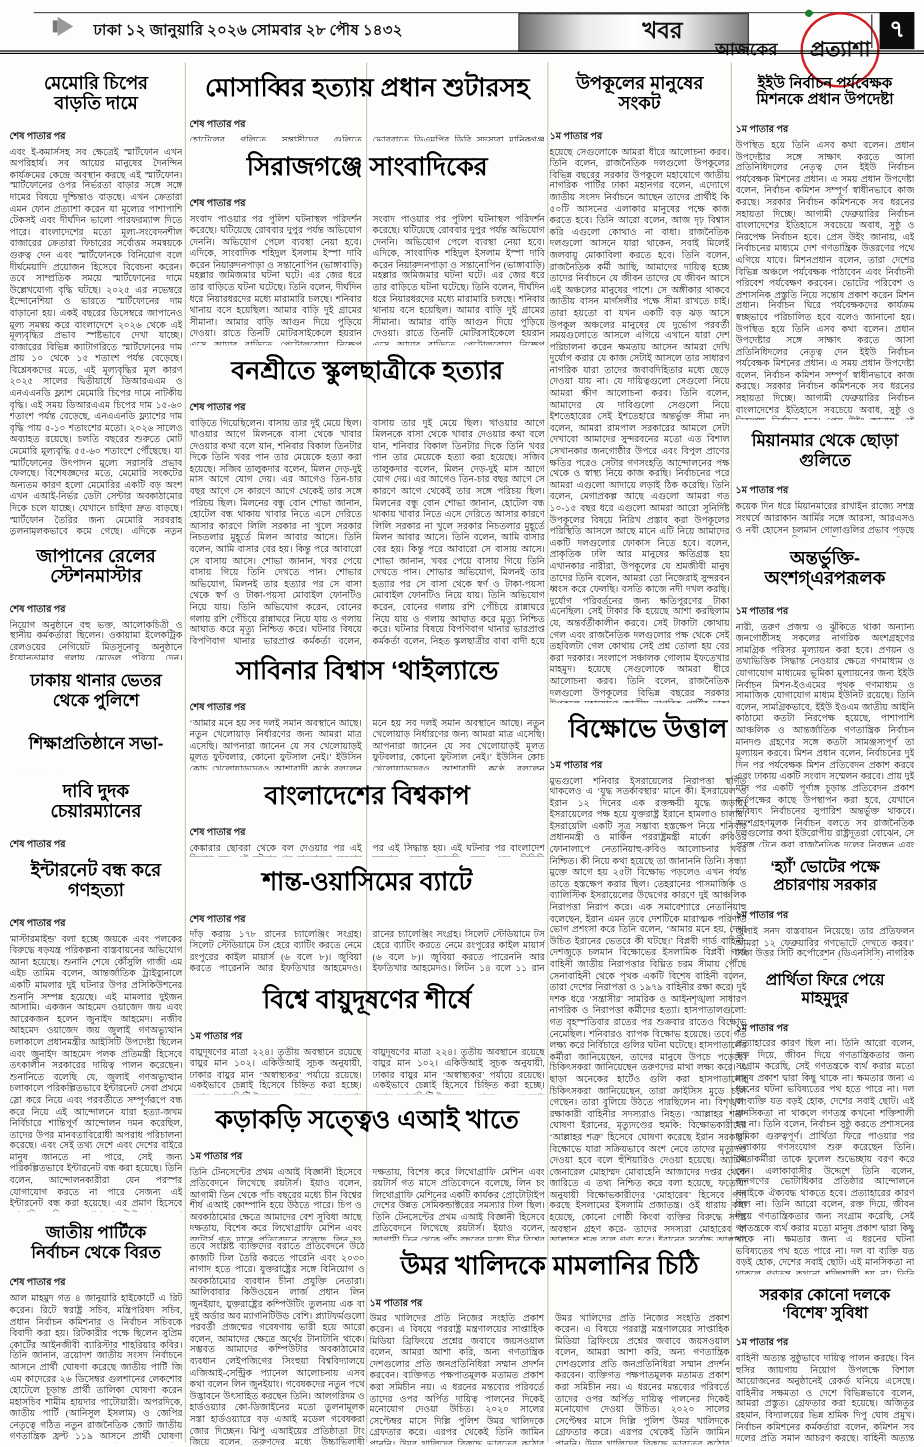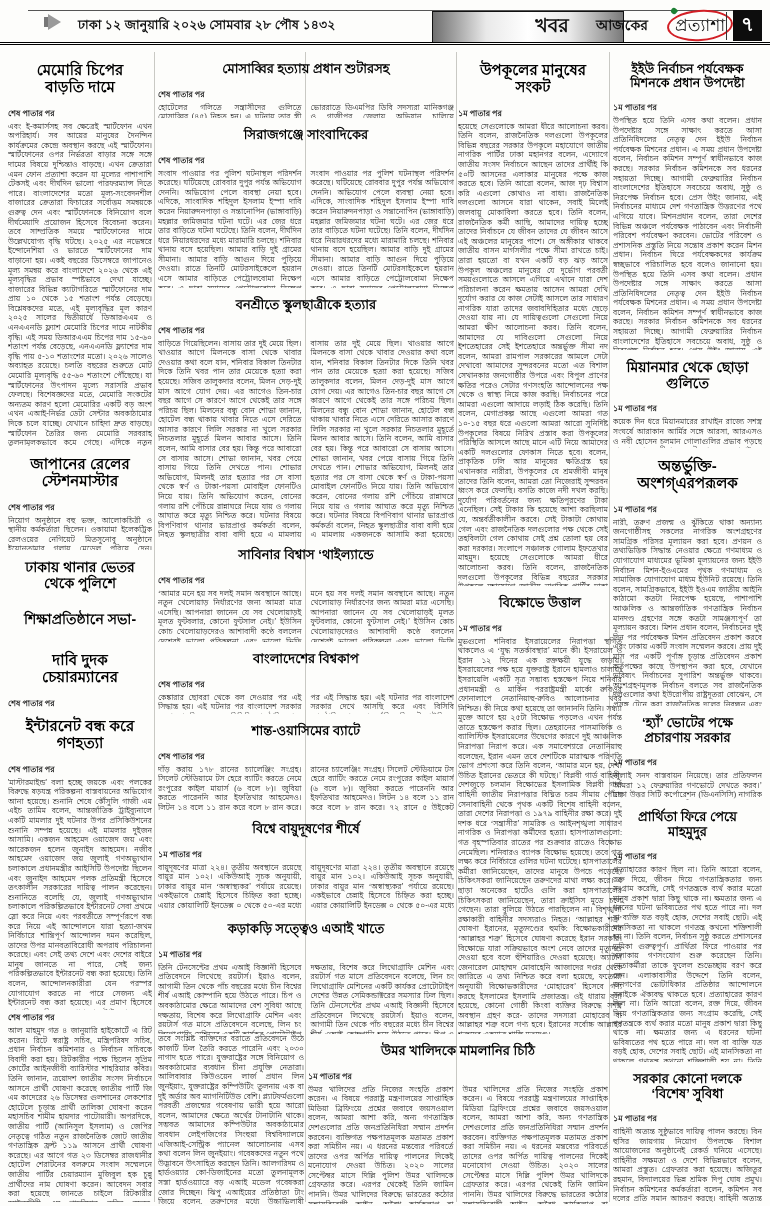--- a/index.html
+++ b/index.html
@@ -14,35 +14,35 @@
   .hdr-botline{position:absolute;left:0;right:0;top:42px;border-top:3px double #000;}
   .hdr-arrow{position:absolute;left:48px;top:14px;width:0;height:0;
     border-top:8px solid transparent;border-bottom:8px solid transparent;border-left:13px solid #9a9a9a;}
   .hdr-arrow:before{content:"";position:absolute;left:-17px;top:-5px;width:4px;height:10px;background:#777;}
   .hdr-date{position:absolute;left:78px;top:16px;font-size:12.5px;font-weight:bold;letter-spacing:.2px;}
   .kbox{position:absolute;left:432px;top:11px;width:142px;height:30px;border:1.5px solid #111;
     background:linear-gradient(90deg,#6f6f6f 0%,#e9e9e9 28%,#ffffff 50%,#e9e9e9 72%,#7a7a7a 100%);
     display:flex;align-items:center;justify-content:center;font-size:19px;font-weight:bold;padding-left:48px;}
   .masthead{position:absolute;left:596px;top:12px;display:flex;align-items:center;gap:21px;}
   .mast1{font-size:14px;font-weight:bold;}
-  .mast2{position:relative;font-size:17px;font-weight:normal;padding:0 6px;}
+  .mast2{position:relative;font-size:17px;font-weight:bold;padding:16px 6px;}
   .mast2 .swoosh{position:absolute;left:-2px;top:-2px;right:-2px;bottom:-1px;
     border:2.5px solid var(--red);border-radius:50%;transform:rotate(-4deg);}
   .mast2 .leaf{position:absolute;left:2px;top:-4px;width:6px;height:6px;background:var(--green);
     border-radius:60% 0 60% 60%;transform:rotate(40deg);}
   .hdr-div{position:absolute;left:726px;top:12px;height:28px;border-left:1.5px solid #333;}
   .pgnum{position:absolute;left:733px;top:10px;width:29px;height:31px;background:#0d0d0d;color:#fff;
     display:flex;align-items:center;justify-content:center;font-size:20px;font-weight:bold;}
   
   .vrule{position:absolute;top:52px;bottom:4px;width:1px;background:#c9c9c4;}
   
   .article{position:absolute;display:flex;flex-direction:column;overflow:hidden;}
   .hl{margin:10px;text-align:center;font-weight:bold;line-height:1.12;color:#000;
       font-family:Liberation Sans, sans-serif;}
-  .hl.s15{font-size:15px;} .hl.s17{font-size:13px;} .hl.s14{font-size:14px;}
+  .hl.s15{font-size:15px;} .hl.s17{font-size:21px;} .hl.s14{font-size:14px;}
   .hl.s13{font-size:13px;} .hl.s12{font-size:12.5px;}
   .cont{font-size:8px;font-weight:bold;margin:1px 0 2px 0;color:#222;}
   .body{flex:1 1 auto;overflow:hidden;font-size:7.6px;line-height:9.6px;text-align:justify;
         color:#1c1c1c;word-spacing:.5px;}
   .cols2 .body{column-count:2;column-gap:9px;}
   .nohl .body{margin-top:0;}
 </style>
 </head>
 <body>
 
@@ -95,20 +95,21 @@
     <h2 class="hl s15">দাবি দুদক চেয়ারম্যানের</h2>
     <div class="cont">শেষ পাতার পর</div>
     <div class="body">লক্ষ্য অর্জনের পথেই এগোচ্ছে বলে দাবি করেন সংস্থার। অনেকের মধ্যে দুদক কমিশনার মিঞা মুহাম্মদ আলি আকবর আজিজী, অবসরপ্রাপ্ত ব্রিগেডিয়ার জেনারেল মজিবর আহমেদ ফরিদ, মোহাম্মদ খালেদ রহিম অনুষ্ঠানে উপস্থিত ছিলেন। ব্যাংকের নানা আলোচনা হওয়া সংগঠনের অনুষ্ঠানে সংগঠনটির সভাপতি আহমেদও উপস্থিত ছিলেন।</div>
   </div>
   <div class="article" style="left:8px;top:708px;width:144px;height:302px">
     <h2 class="hl s15">ইন্টারনেট বন্ধ করে গণহত্যা</h2>
     <div class="cont">শেষ পাতার পর</div>
     <div class="body">'মাস্টারমাইন্ড' বলা হচ্ছে জয়কে এবং পলকের বিরুদ্ধে ষড়যন্ত্র পরিকল্পনা বাস্তবায়নের অভিযোগ আনা হয়েছে। শুনানি শেষে কৌঁসুলি গাজী এম এইচ তামিম বলেন, আন্তর্জাতিক ট্রাইব্যুনালে একটি মামলার দুই ঘটনার উপর প্রসিকিউশনের শুনানি সম্পন্ন হয়েছে। এই মামলার দুইজন আসামি। একজন আহমেদ ওয়াজেদ জয় এবং আরেকজন হলেন জুনাইদ আহমেদ। নজীব আহমেদ ওয়াজেদ জয় জুলাই গণঅভ্যুত্থান চলাকালে প্রধানমন্ত্রীর আইসিটি উপদেষ্টা ছিলেন এবং জুনাইদ আহমেদ পলক প্রতিমন্ত্রী হিসেবে তৎকালীন সরকারের দায়িত্ব পালন করেছেন। শুনানিতে বলেছি যে, জুলাই গণঅভ্যুত্থান চলাকালে পরিকল্পিতভাবে ইন্টারনেট সেবা প্রথমে স্লো করে নিয়ে এবং পরবর্তীতে সম্পূর্ণরূপে বন্ধ করে নিয়ে এই আন্দোলনে যারা হত্যা-জখম নির্বিচারে শান্তিপূর্ণ আন্দোলন দমন করেছিল, তাদের উপর মানবতাবিরোধী অপরাধ পরিচালনা করেছে। এবং সেই তথ্য দেশে এবং দেশের বাইরে মানুষ জানতে না পারে, সেই জন্য পরিকল্পিতভাবে ইন্টারনেট বন্ধ করা হয়েছে। তিনি বলেন, আন্দোলনকারীরা যেন পরস্পর যোগাযোগ করতে না পারে সেজন্য এই ইন্টারনেট বন্ধ করা হয়েছে। এর প্রমাণ হিসেবে আসামিদের নিজস্ব কথোপকথন ট্রাইব্যুনালে জমা দিয়েছি। যে প্রতিষ্ঠান এনটিএমসি কর্তৃক রেকর্ড করা হয়েছিল। সেটি তৎকালে রেকর্ড করতেন তাদের প্রয়োজনে, কিন্তু আমাদের তাদের রেকর্ড এখন আমরা হাতে পেয়েছি এবং ট্রাইব্যুনালে জমা দিয়েছি। কথোপকথনের বরাতে তামিম বলেন, পরিষ্কারভাবে দেখা যাচ্ছে আহমেদ পলক তৎকালীন একজন প্রভাবশালী অ্যামপ্লাইড মোবাইল ফোনে কথোপকথন করেছেন। কথোপকথনে বলেছেন আলাপন অর্থাৎ আর্টিফিশিয়াল চিহ্নিত করা হয়েছে, সেটি নামানবিক মাধ্যমে ব্যবহার করা হয় এবং ৮টি বন্ধ করে দেওয়ার মিডিয়ার মাধ্যমে এই ব্যাপারে তারা আইসিটি অ্যাডভাইজারের অর্থাৎ এই মামলার আসামি নজীব আহমেদ ওয়াজেদ জয় নামের সঙ্গে কথা বলে কথোপকথন থেকেও দেখা যায় যে, তারা পরিকল্পিতভাবে বন্ধ করেছে। তার পরেও আমরা তদন্তকালে এমন কিছু দরকারি নথি-উপাত্ত পেয়েছি যাতে পরিষ্কারভাবে দেখা যাচ্ছে যে- তারা এই সময়ে নিজেদের মধ্যে বৈঠক করে যে, কোন কোনো আপত্তি বন্ধ করলে তাদের মধ্যে গ্রুপ থাকবে। মানুষ এগুলো জানতে পারবে না। সেগুলো পরিকল্পনামাফিক, যুগপথভাবে এবং পরিকল্পনায় ইন্টারনেট বন্ধ হয়েছে।</div>
   </div>
   <div class="article" style="left:8px;top:1010px;width:144px;height:192px">
+    <h2 class="hl s14">জাতীয় পার্টিকে নির্বাচন থেকে বিরত</h2>
     <div class="cont">শেষ পাতার পর</div>
     <div class="body">আল মাহমুদ গত ৪ জানুয়ারি হাইকোর্টে এ রিট করেন। রিটে স্বরাষ্ট্র সচিব, মন্ত্রিপরিষদ সচিব, প্রধান নির্বাচন কমিশনার ও নির্বাচন সচিবকে বিবাদী করা হয়। রিটকারীর পক্ষে ছিলেন সুপ্রিম কোর্টের আইনজীবী ব্যারিস্টার শাহরিয়ার কবির। তিনি জানান, ত্রয়োদশ জাতীয় সংসদ নির্বাচনে আসনে প্রার্থী ঘোষণা করেছে জাতীয় পার্টি জি এম কাদেরের ২৬ ডিসেম্বর গুলশানের লেকশোর হোটেলে চূড়ান্ত প্রার্থী তালিকা ঘোষণা করেন মহাসচিব শামীম হায়দার পাটোয়ারী। অপরদিকে, জাতীয় পার্টি (আনিসুল ইসলাম) ও জেপির নেতৃত্বে গঠিত নতুন রাজনৈতিক জোট জাতীয় গণতান্ত্রিক ফ্রন্ট ১১৯ আসনে প্রার্থী ঘোষণা করেছে। এর আগে গত ২৩ ডিসেম্বর রাজধানীর হোটেল শেরাটনের বলরুমে সংবাদ সম্মেলনে জাতীয় পার্টির চেয়ারম্যান মুজিবুল হক চুন্নু প্রার্থীদের নাম ঘোষণা করেন। আবেদন সবার করা হয়েছে জানতে চাইলে রিটকারীর আইনজীবী এম শাহরিয়ার কবির বলেন, আওয়ামী লীগ নেতৃত্বাধীন ১৪ দলীয় জোট মহাজোট হিসেবে পরিচিত। এই মহাজোট জাতিসংঘের প্রতিবেদনে মানবাধিকার লঙ্ঘনের মতো অপরাধের সঙ্গে সম্পৃক্ত। এই জোটে সমাজতান্ত্রিক দল (জাসদ/ইনু), জাতীয় পার্টি (এরশাদ), জাতীয় তরিকত ফেডারেশনসহ ১৪টি দল ছিল। জাতিসংঘের প্রতিবেদনে তারাও অপরাধ করেছে। যে কারণে সংবিধানের ৬৬(২)(ঘ) অনুযায়ী তারা নির্বাচনের অযোগ্য হবে।</div>
   </div>
 
   <div class="article cols2" style="left:158px;top:52px;width:296px;height:66px">
     <h2 class="hl s17">মোসাব্বির হত্যায় প্রধান শুটারসহ</h2>
     <div class="cont">শেষ পাতার পর</div>
     <div class="body">হোটেলের গলিতে সন্ত্রাসীদের গুলিতে মোসাব্বির (৪৫) নিহত হন। এ ঘটনায় তার স্ত্রী সুরাইয়া বেগম বাদী হয়ে তেজগাঁও থানায় হত্যা মামলা করেন। পরে শনিবার (১০ জানুয়ারি) ভোররাতে ডিএমপির ডিবি সদস্যরা মানিকগঞ্জ ও গাজীপুর জেলায় অভিযান চালিয়ে আসামিদের গ্রেফতার করেন।</div>
   </div>
   <div class="article cols2" style="left:158px;top:118px;width:296px;height:170px">

